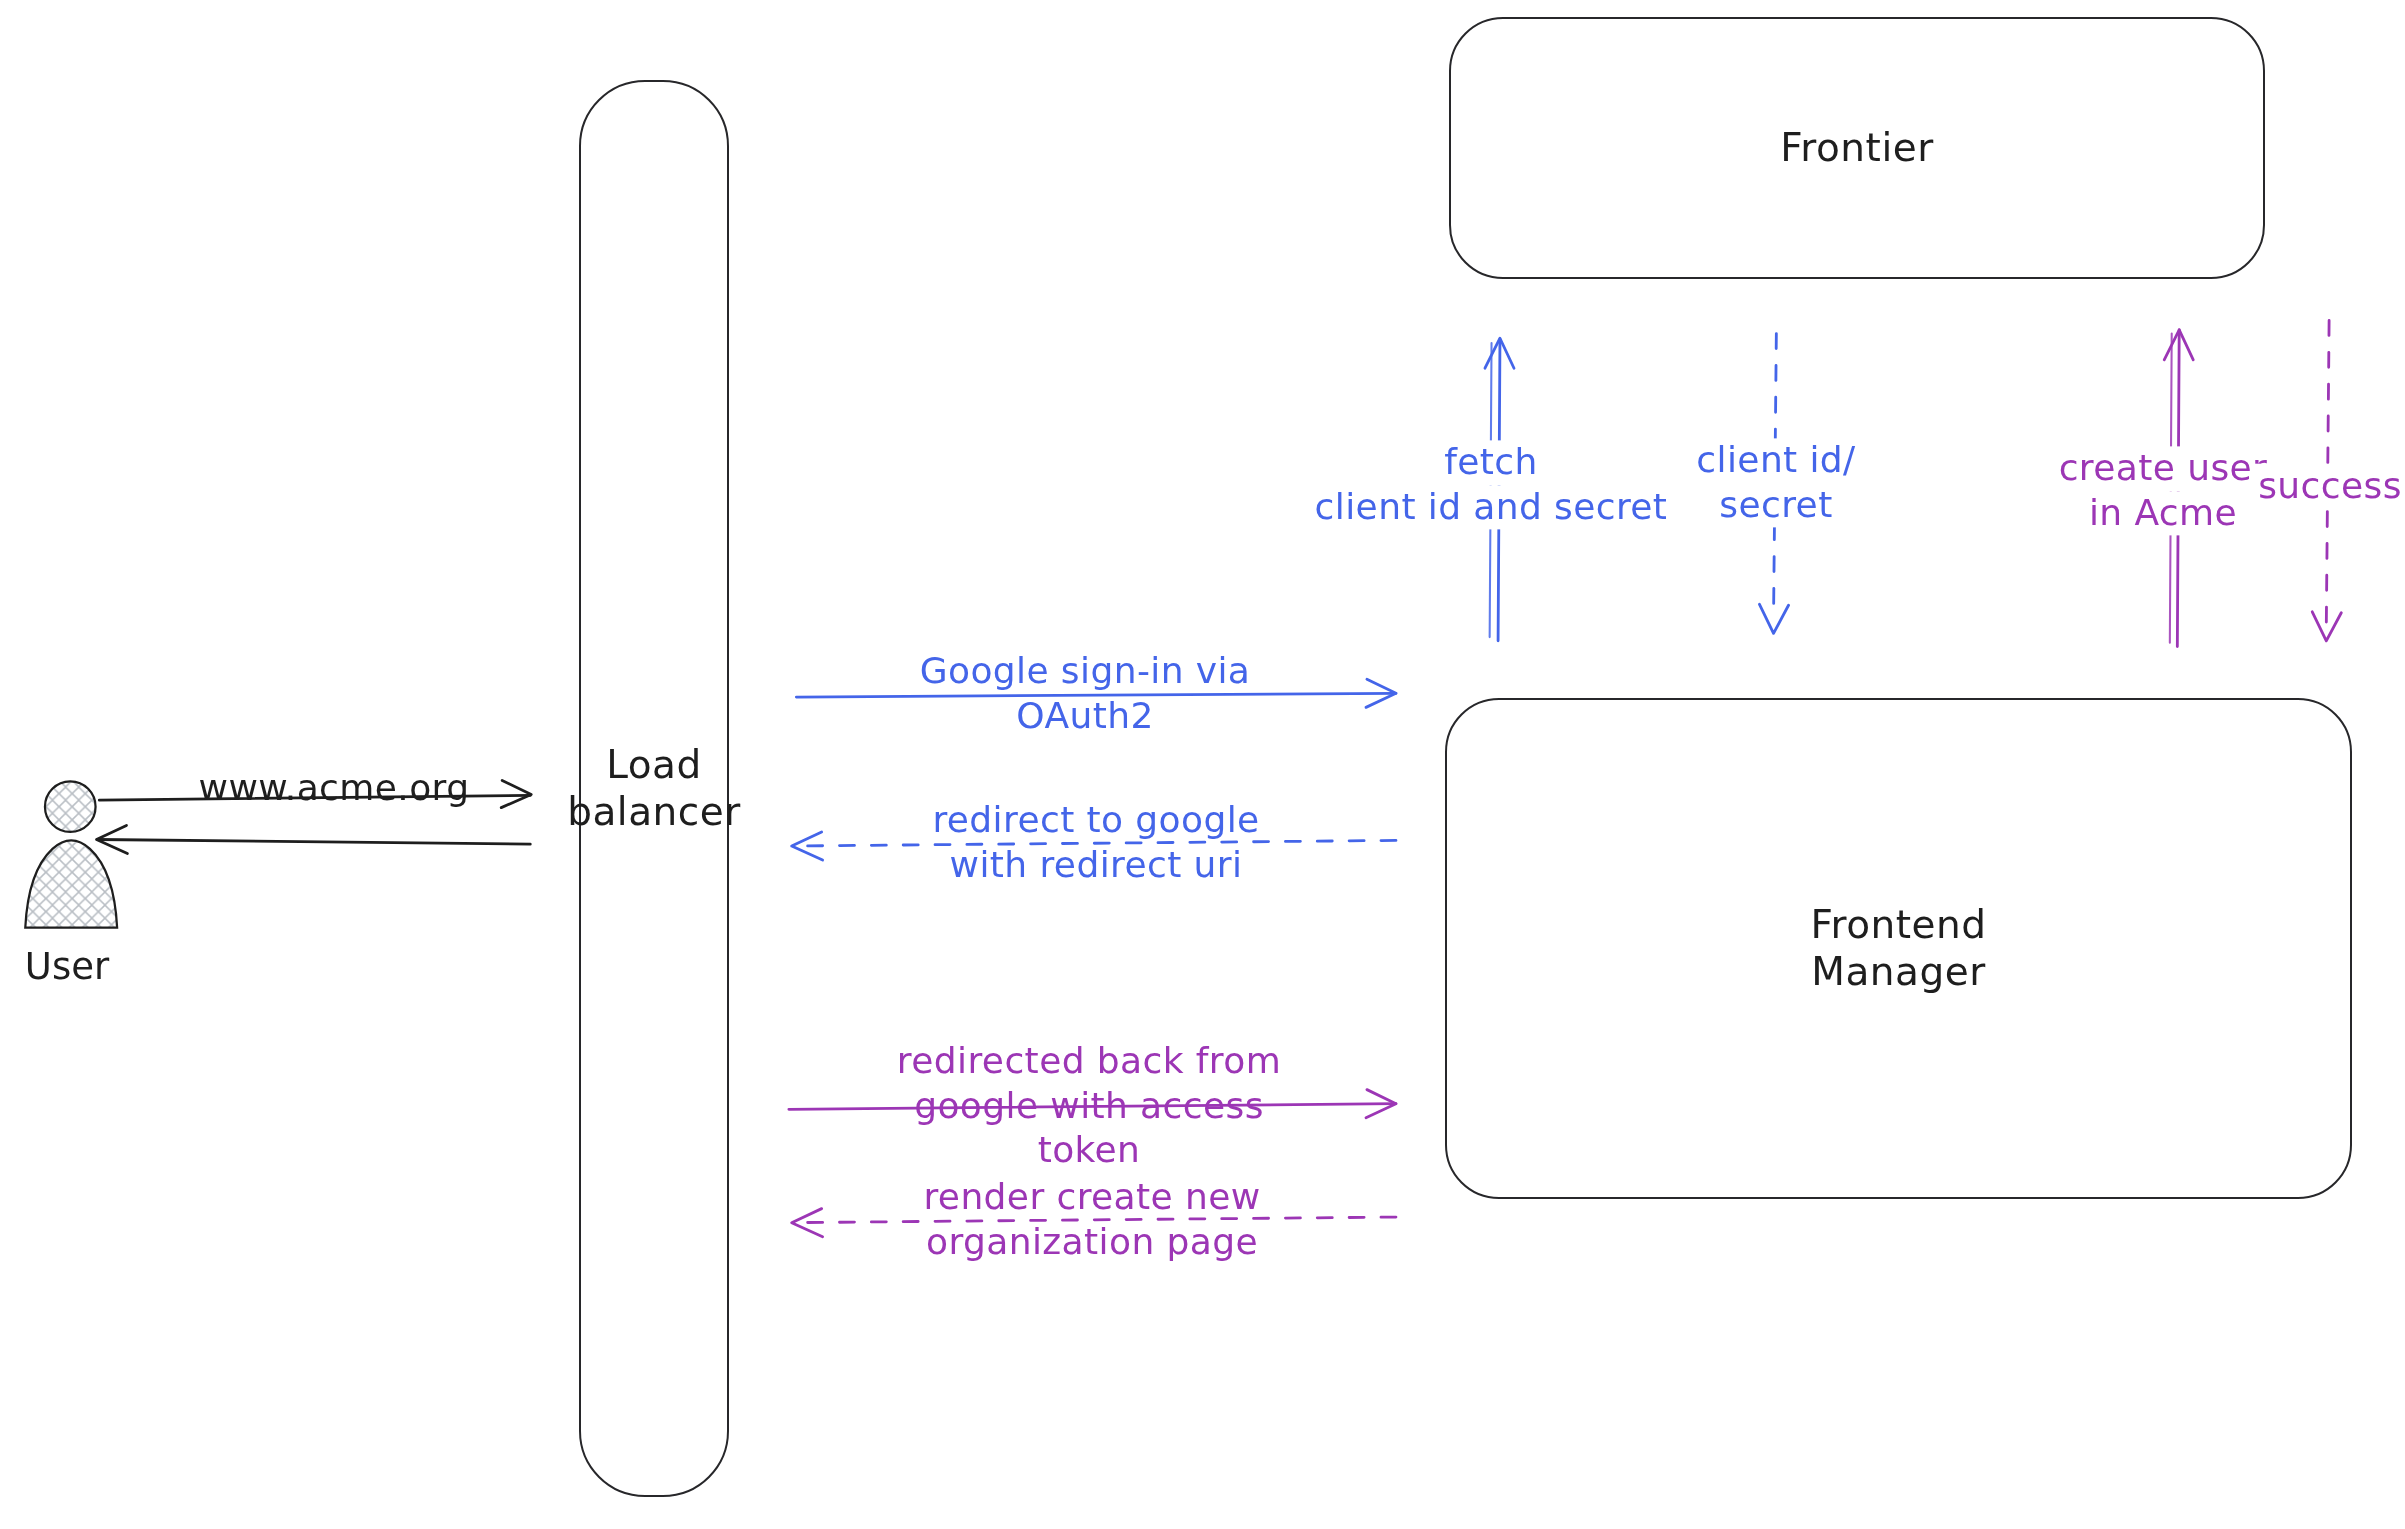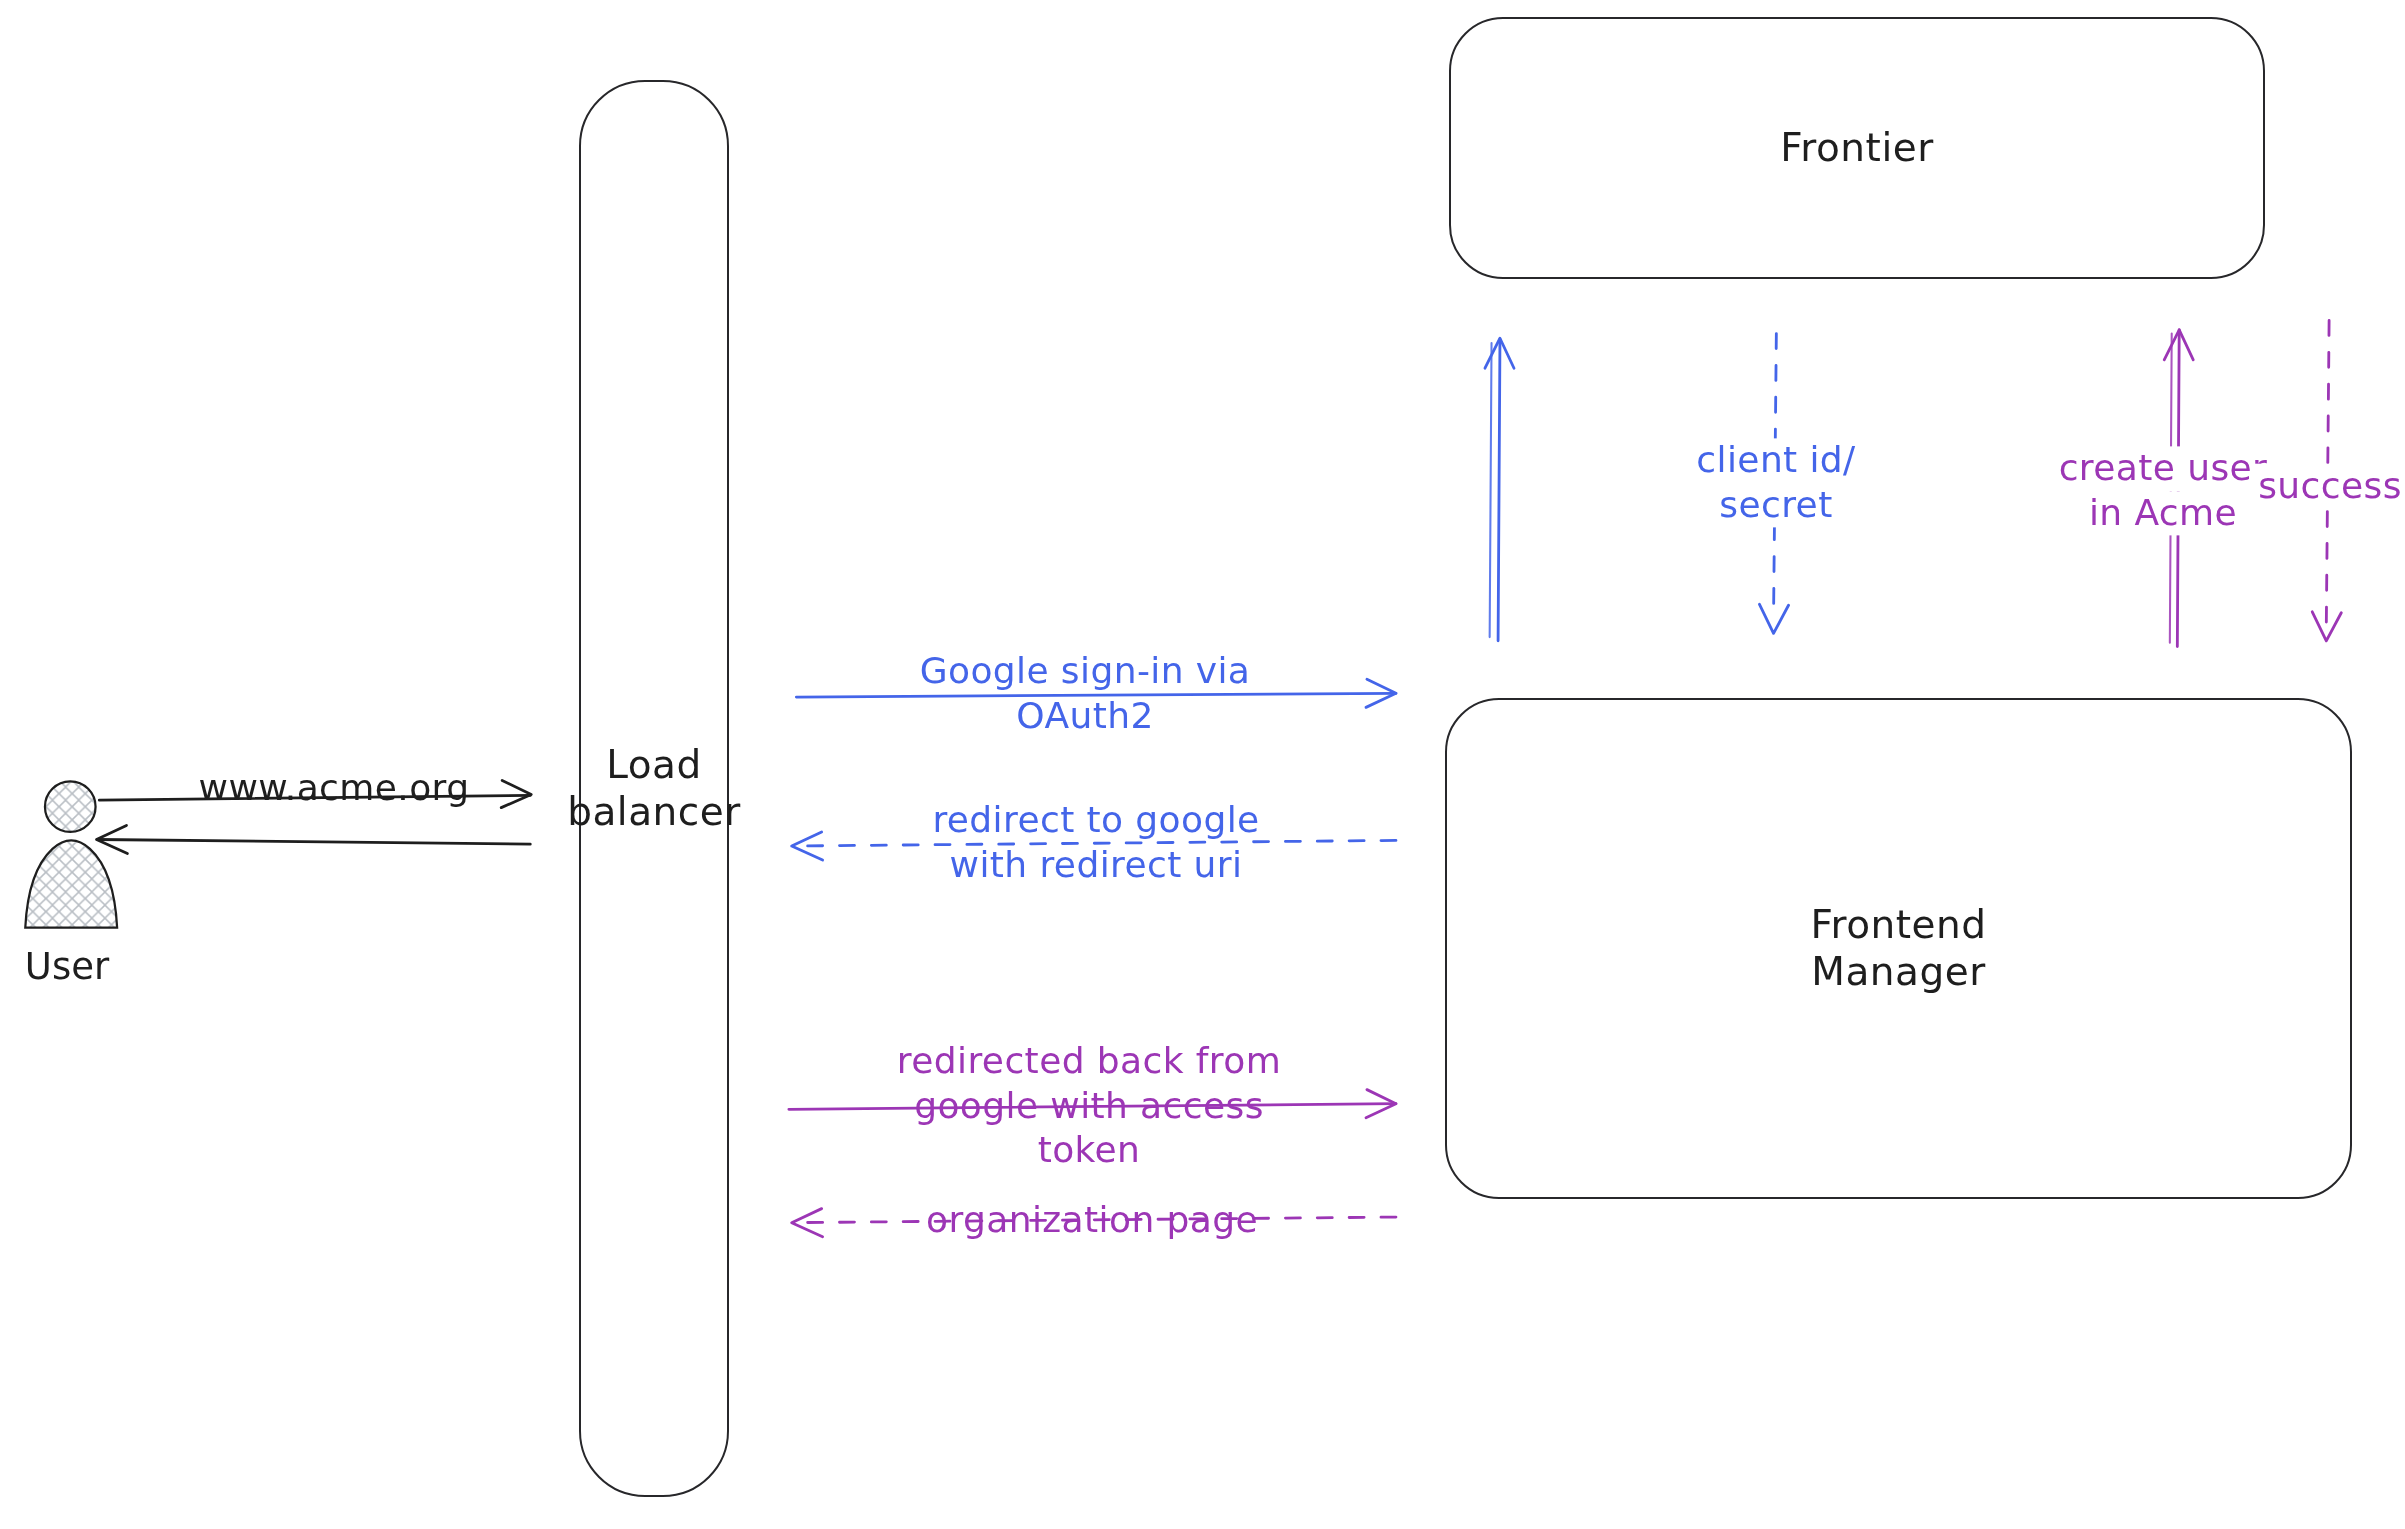--- a/index.html
+++ b/index.html
@@ -183,23 +183,28 @@
     <span>with redirect uri</span>
   </div>
 
   <div class="edge-label label-purple" style="left:1089px; top:1106px;">
     <span>redirected back from</span>
     <span>google with access</span>
     <span>token</span>
   </div>
 
   <div class="edge-label label-purple" style="left:1092px; top:1220px;">
+    <span>render create new</span>
     <span>organization page</span>
   </div>
 
+  <div class="edge-label label-blue label-bg" style="left:1491px; top:485px;">
+    <span>fetch</span>
+    <span>client id and secret</span>
+  </div>
 
   <div class="edge-label label-blue label-bg" style="left:1776px; top:483px;">
     <span>client id/</span>
     <span>secret</span>
   </div>
 
   <div class="edge-label label-purple label-bg" style="left:2163px; top:491px;">
     <span>create user</span>
     <span>in Acme</span>
   </div>

